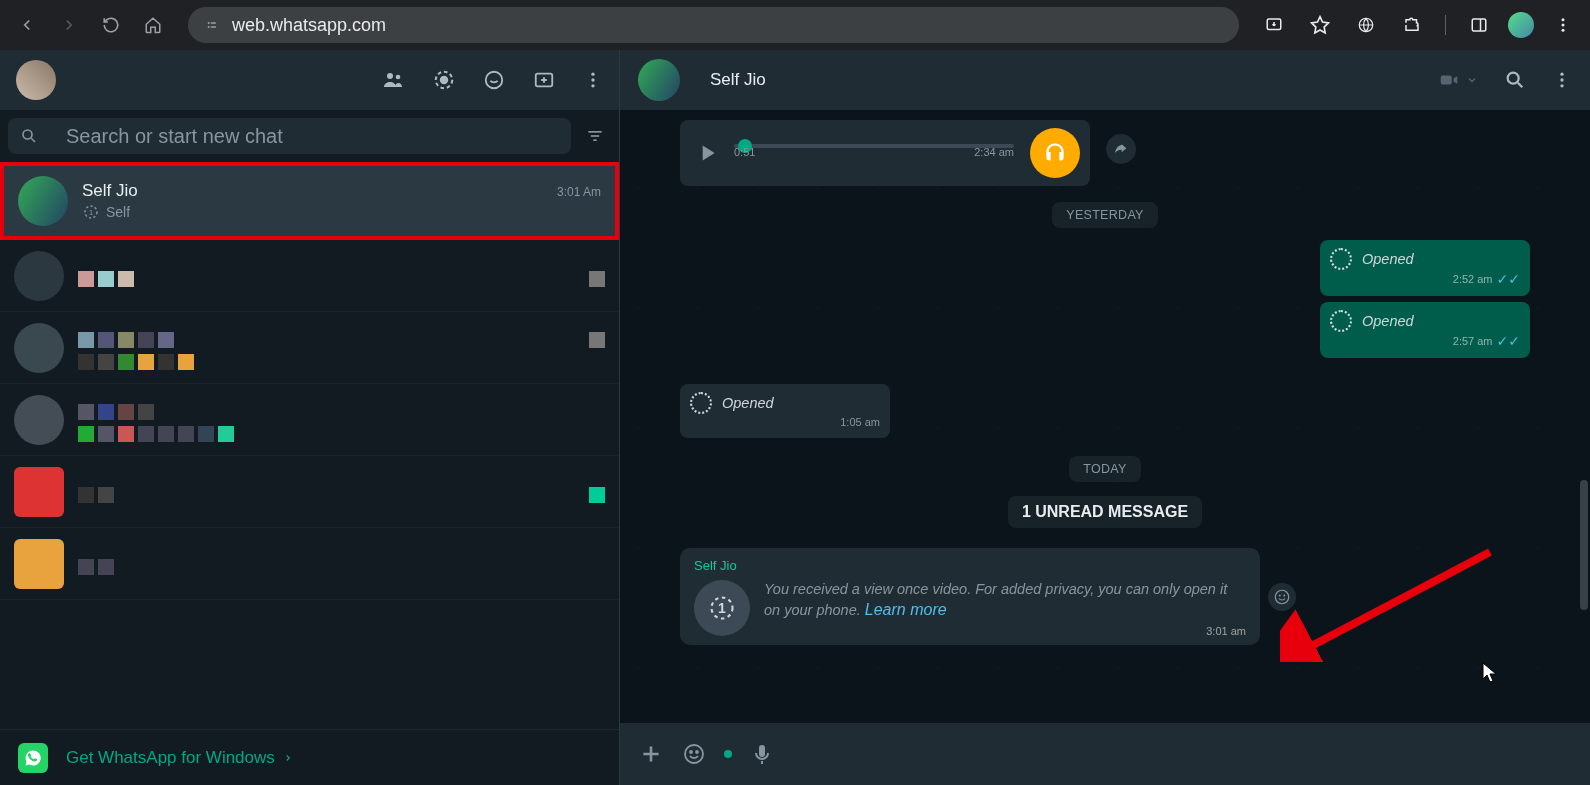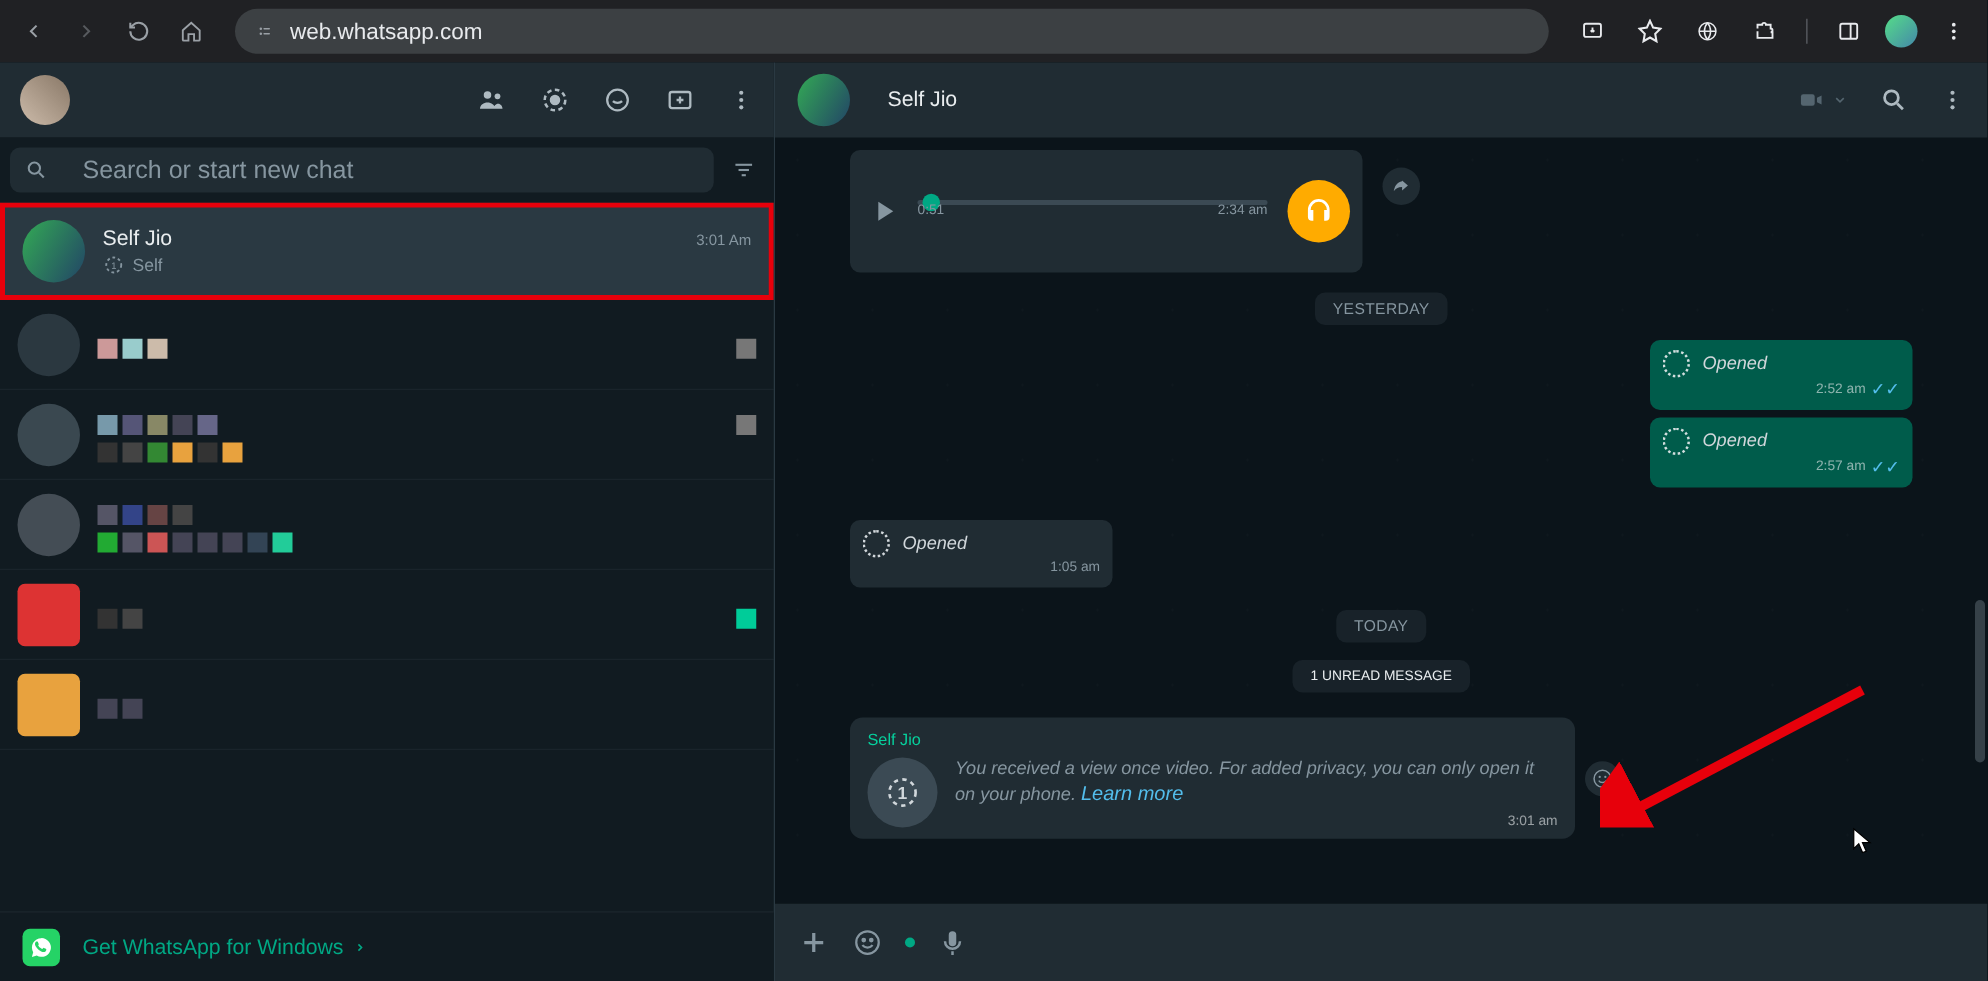--- a/index.html
+++ b/index.html
@@ -54,33 +54,33 @@
 
 .main { flex: 1; display: flex; flex-direction: column; background: #0b141a; position: relative; }
 .chat-header { height: 60px; background: #202c33; display: flex; align-items: center; padding: 0 18px; gap: 16px; }
 .chat-header .chat-avatar { width: 42px; height: 42px; }
 .chat-header-name { color: #e9edef; font-size: 17px; font-weight: 500; }
 .chat-header-right { margin-left: auto; display: flex; gap: 26px; align-items: center; }
 .video-btn { display: flex; align-items: center; gap: 6px; color: #54656f; }
 
 .messages { flex: 1; overflow-y: auto; padding: 10px 60px 16px; position: relative; background-image: radial-gradient(circle at 30% 30%, rgba(255,255,255,.015) 1px, transparent 1px); background-size: 60px 60px; }
 
-.voice-msg { background: #202c33; border-radius: 8px; padding: 24px 10px; width: 410px; display: flex; align-items: center; gap: 10px; position: relative; margin-bottom: 16px; justify-content: space-between; }
+.voice-msg { background: #202c33; border-radius: 8px; padding: 8px 10px; width: 410px; display: flex; align-items: center; gap: 10px; position: relative; margin-bottom: 16px; justify-content: space-between; }
 .play-btn { width: 34px; height: 34px; display: flex; align-items: center; justify-content: center; color: #8696a0; }
 .wave-track { flex: 1; height: 4px; background: #3b4a54; border-radius: 2px; position: relative; }
 .wave-dot { position: absolute; left: 4px; top: -5px; width: 14px; height: 14px; border-radius: 50%; background: #00a884; }
 .voice-time { color: #8696a0; font-size: 11px; position: absolute; bottom: 4px; }
 .headphone-badge { width: 50px; height: 50px; background: #ffab00; border-radius: 50%; display: flex; align-items: center; justify-content: center; color: #fff; margin-left: 6px; }
 .forward-circle { position: absolute; right: -46px; top: 14px; width: 30px; height: 30px; background: #202c33; border-radius: 50%; display: flex; align-items: center; justify-content: center; color: #8696a0; }
 
 .date-divider { display: flex; justify-content: center; margin: 12px 0; }
 .date-pill { background: #182229; color: #8696a0; font-size: 12.5px; padding: 6px 14px; border-radius: 8px; text-transform: uppercase; letter-spacing: .3px; }
 
 .unread-divider { display: flex; justify-content: center; margin: 14px 0; }
-.unread-pill { background: #182229; color: #e9edef; font-size: 11px; padding: 7px 14px; border-radius: 8px; font-weight: 400; }
+.unread-pill { background: #182229; color: #e9edef; font-size: 16px; padding: 7px 14px; border-radius: 8px; font-weight: 700; }
 
 .bubble { border-radius: 8px; padding: 8px 10px 10px; max-width: 380px; position: relative; margin-bottom: 6px; }
 .bubble.out { background: #005c4b; margin-left: auto; align-self: flex-end; }
 .bubble.in { background: #202c33; }
 .bubble-row { display: flex; align-items: center; gap: 10px; }
 .opened-text { color: #d1d7db; font-style: italic; font-size: 14.5px; }
 .bubble-meta { display: flex; align-items: center; gap: 4px; justify-content: flex-end; margin-top: 2px; }
 .bubble-time { font-size: 11px; color: rgba(233,237,239,.6); }
 .bubble.in .bubble-time { color: #8696a0; }
 .ticks { color: #53bdeb; font-size: 14px; line-height: 1; }

